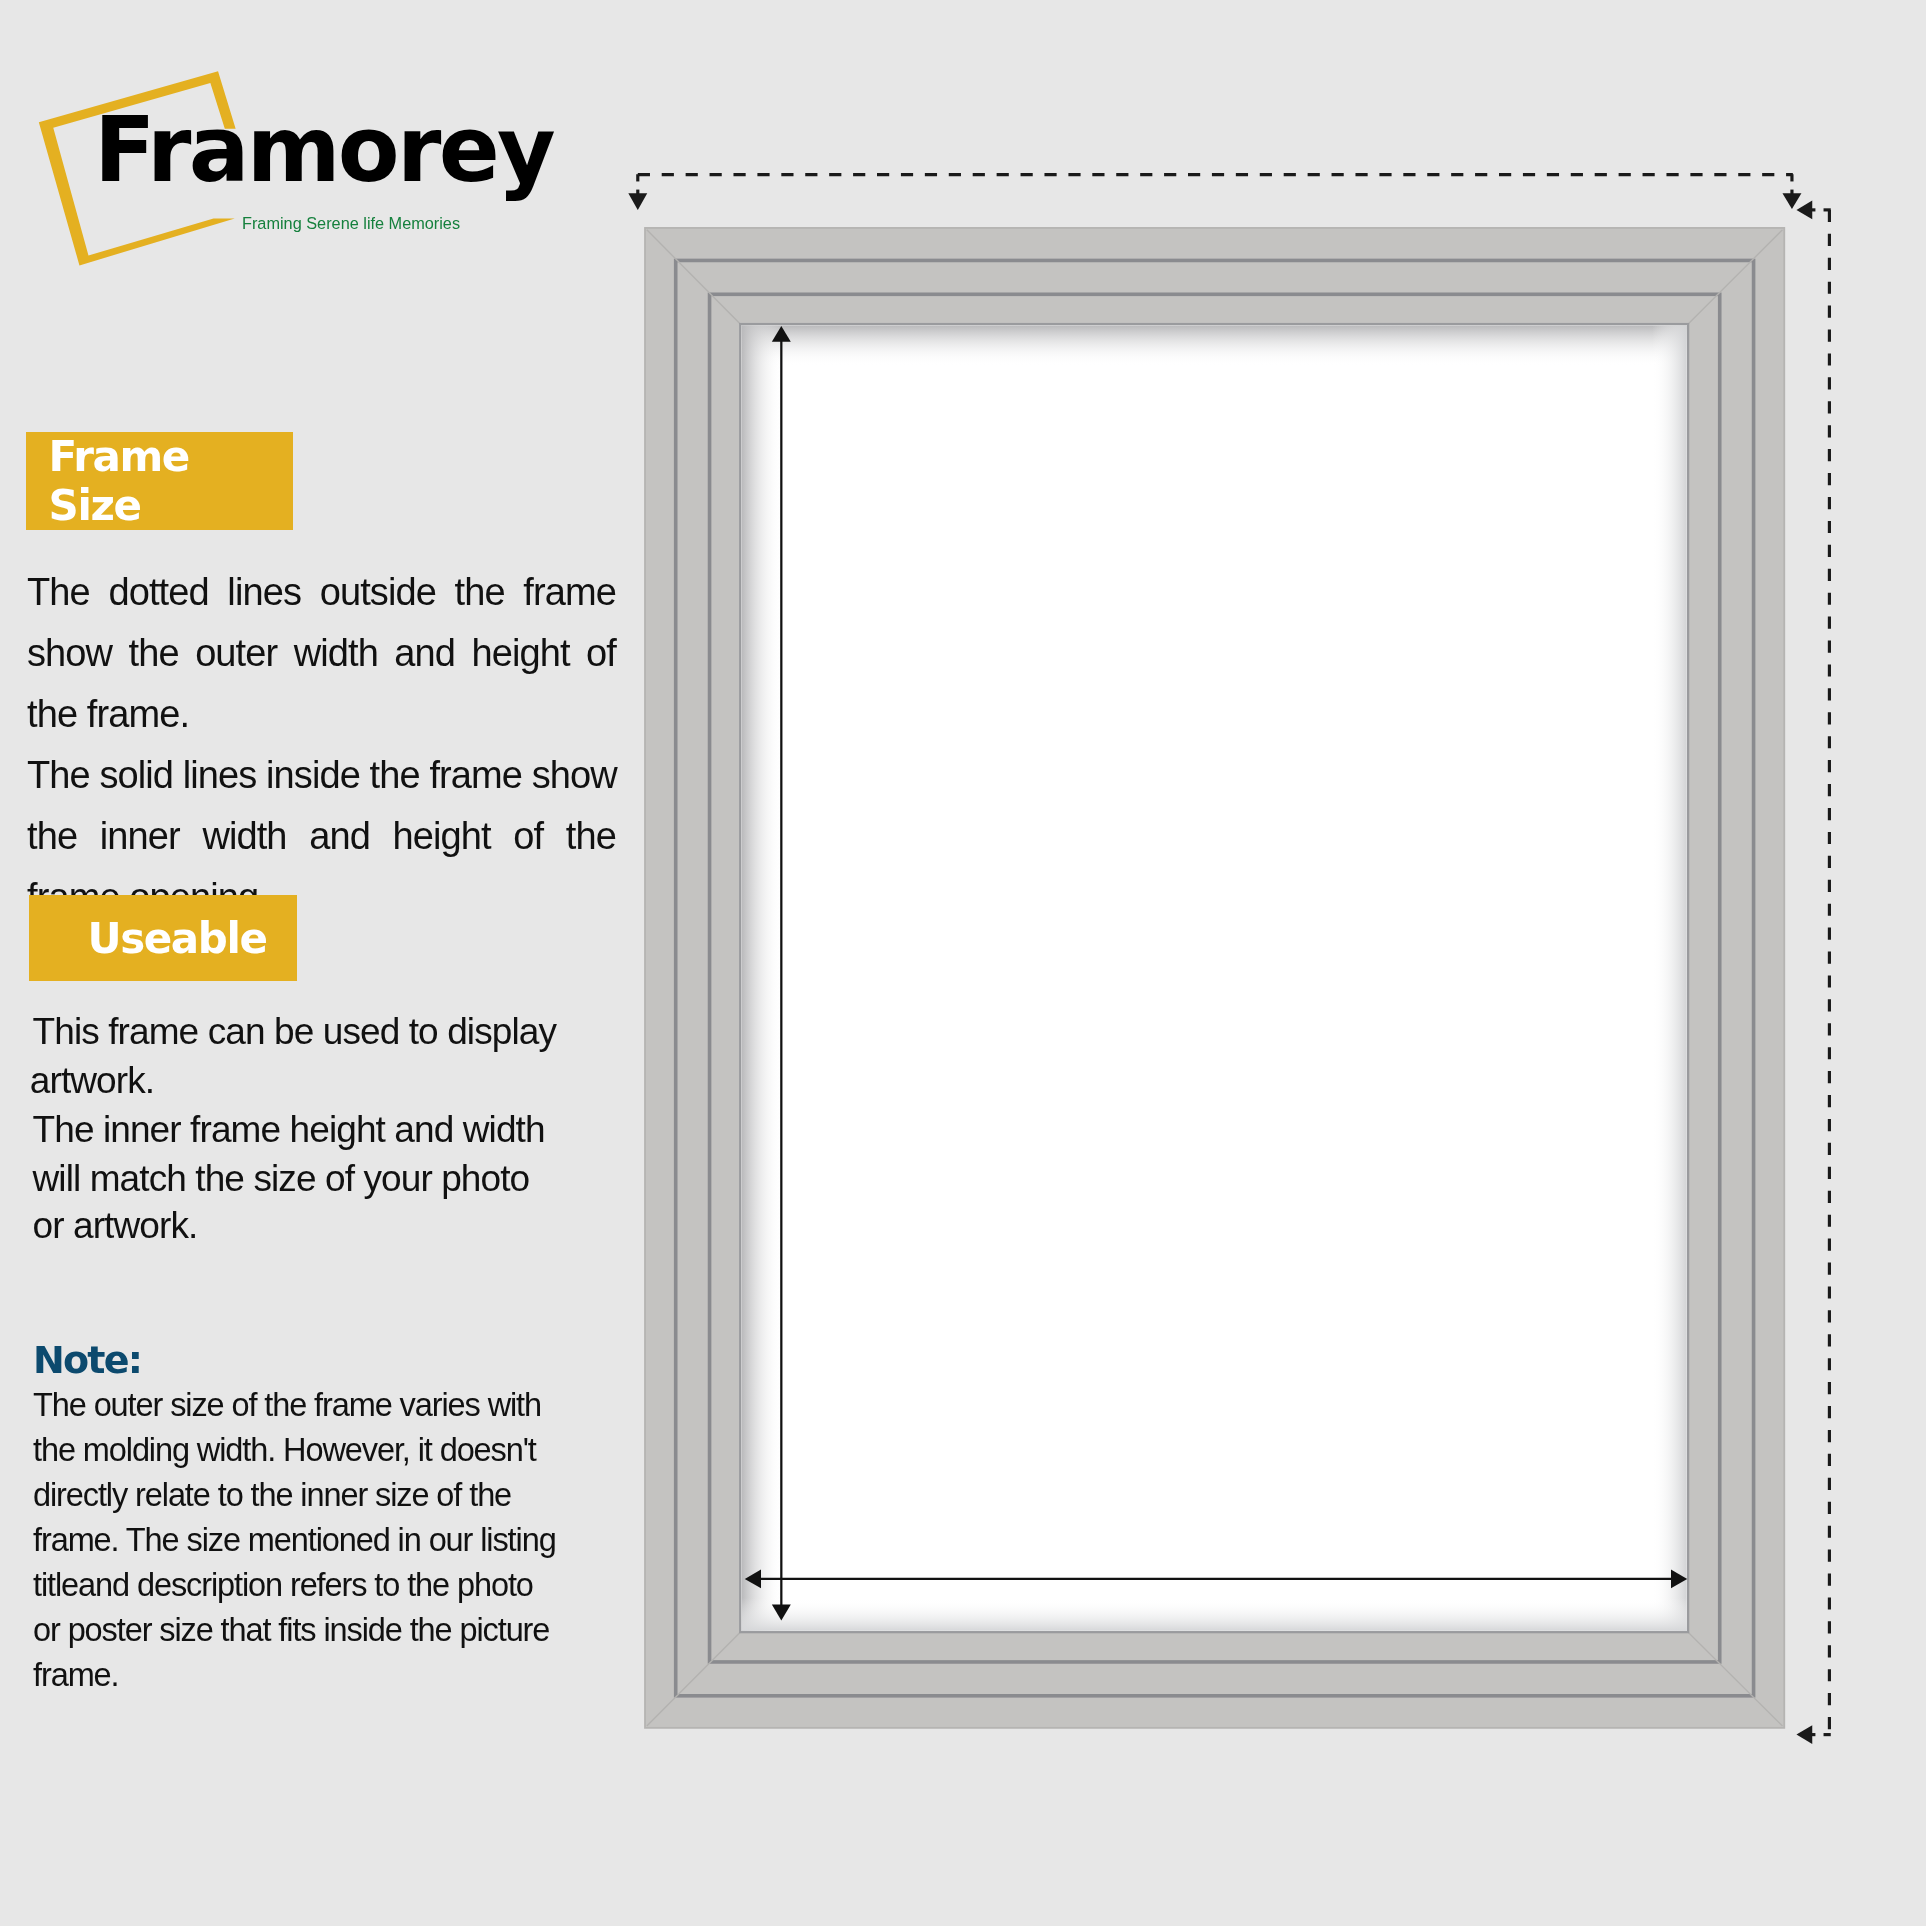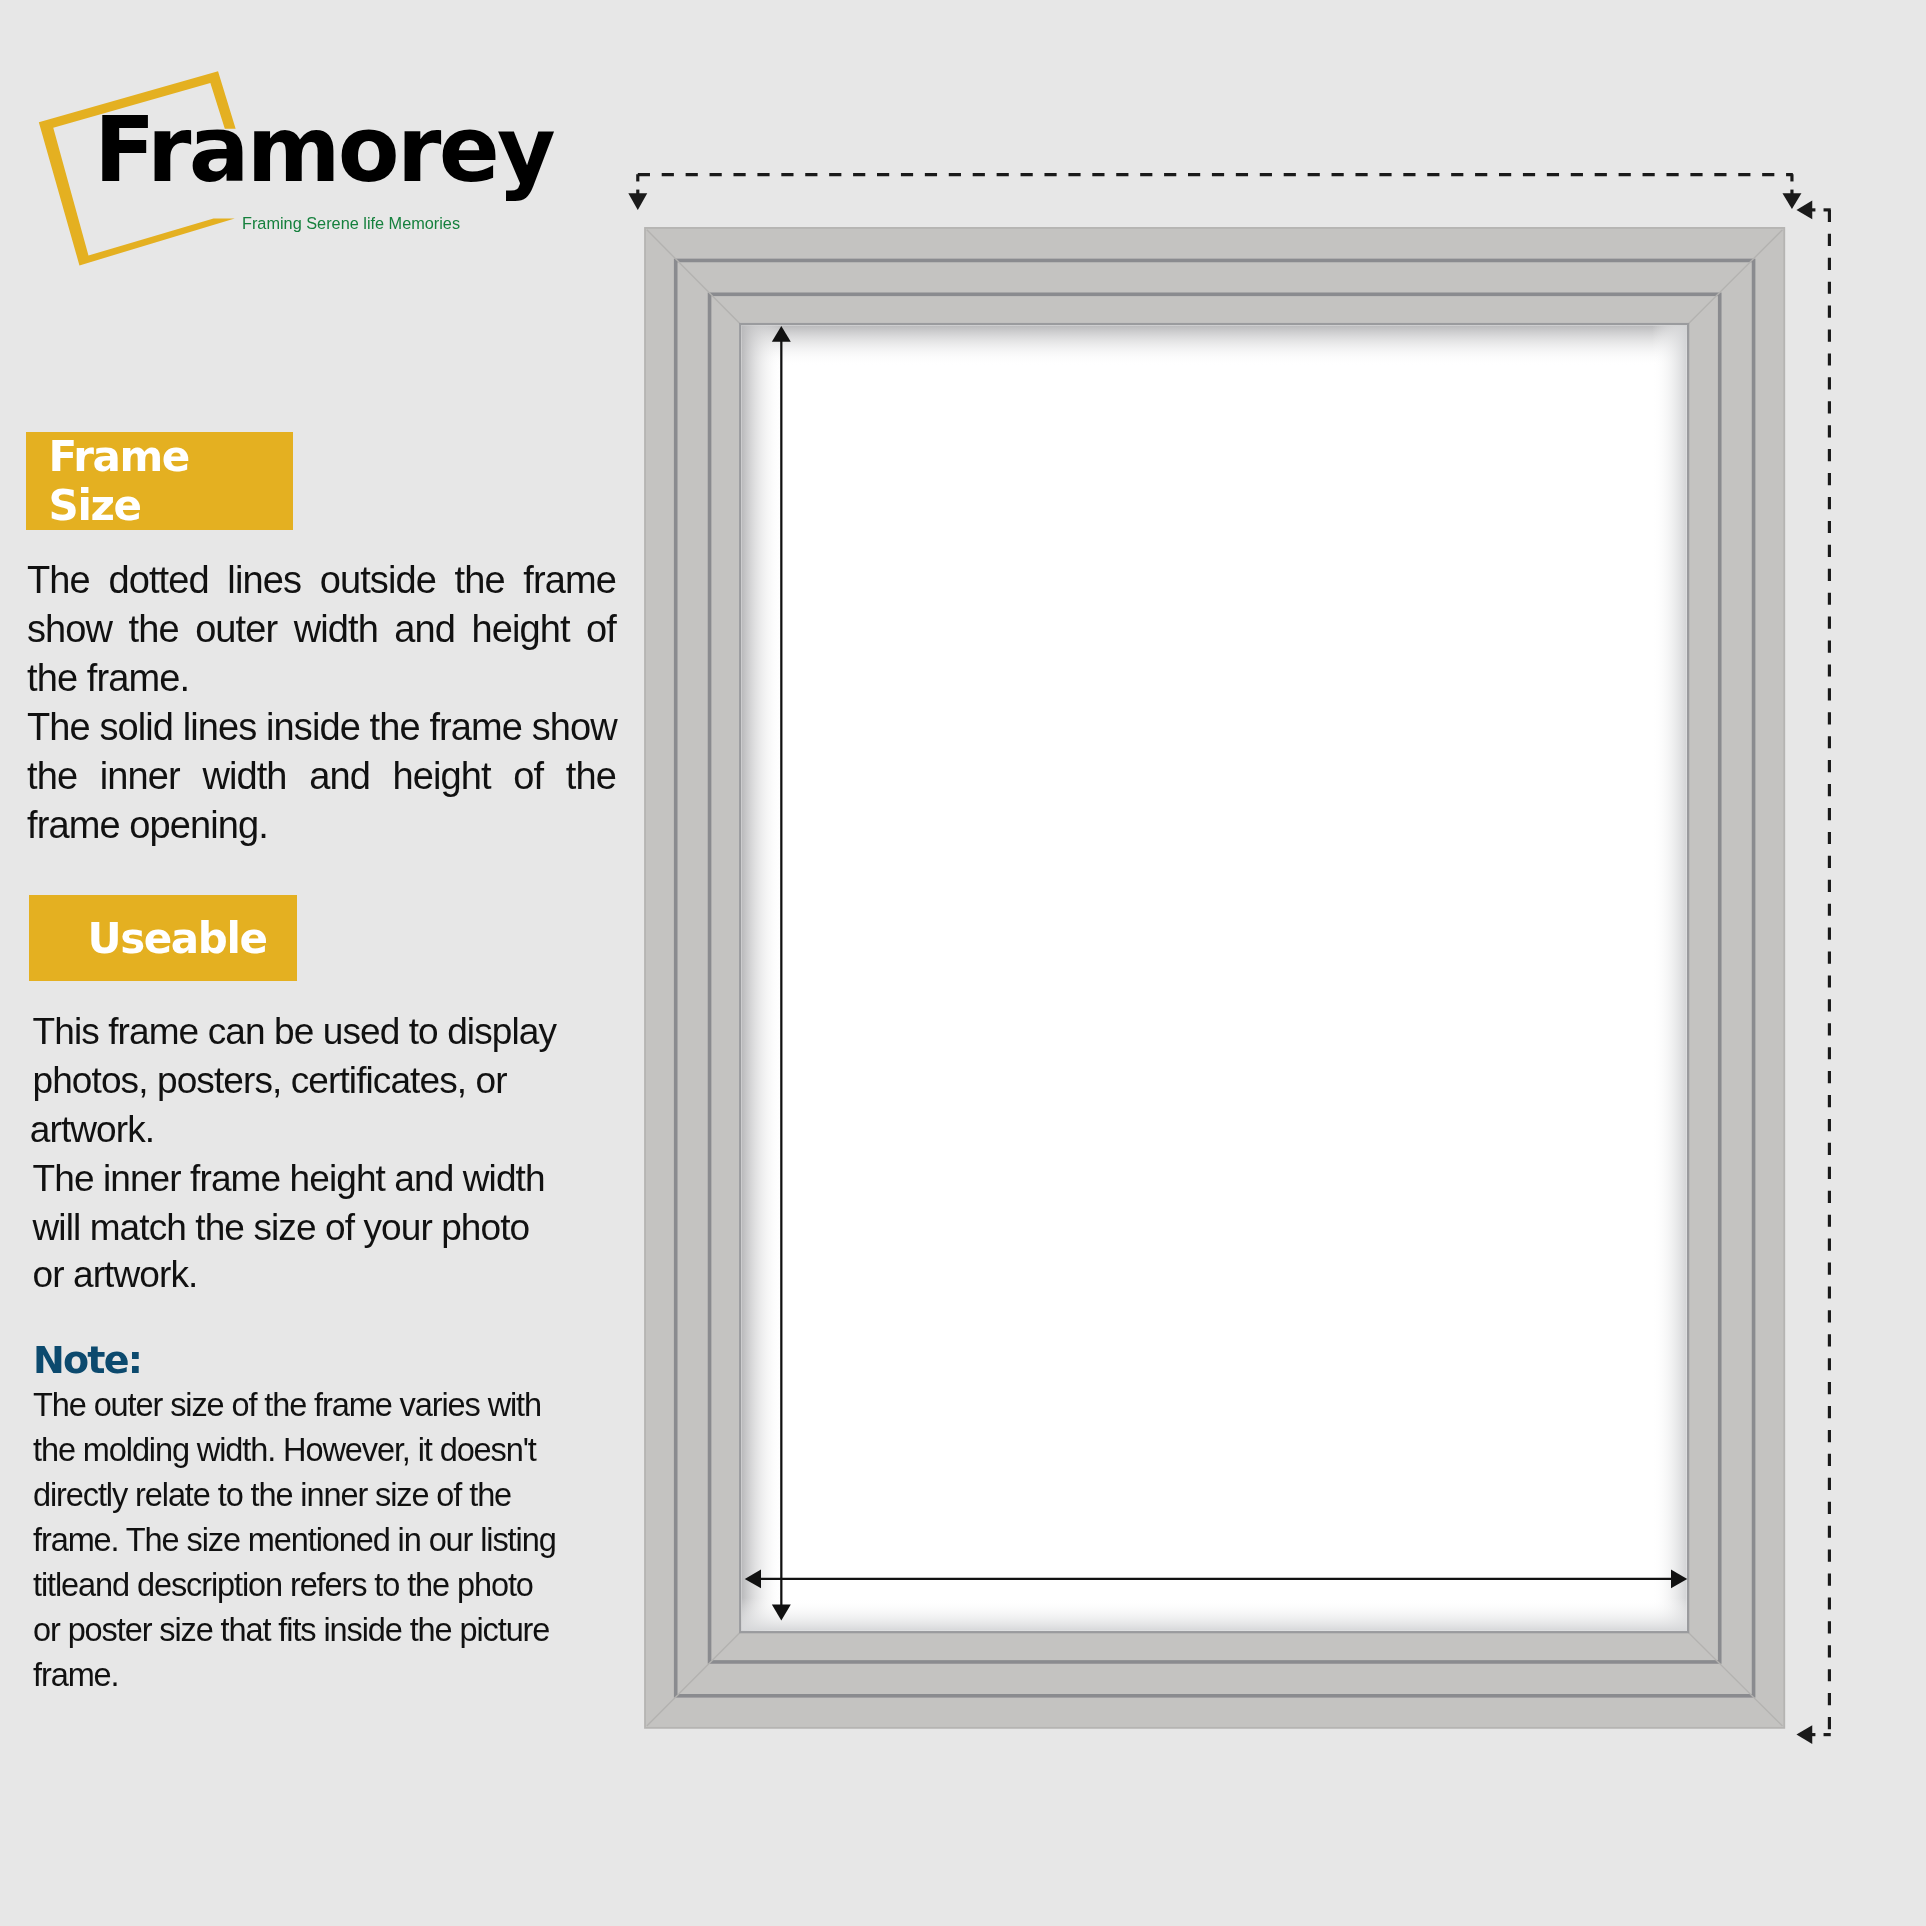--- a/index.html
+++ b/index.html
@@ -50,21 +50,21 @@
 
   
   .para {
     font-family: "Liberation Sans", sans-serif;
     color: #111;
     letter-spacing: -0.9px;
     white-space: nowrap;
   }
   .para div { height: 49px; line-height: 49px; }
   #frame-size-text { left: 27px; top: 556px; font-size: 38px; }
-  #frame-size-text div { text-align: justify; text-align-last: justify; width: 589px; }
+  #frame-size-text div { text-align: justify; text-align-last: justify; width: 589px; margin-top: 12px; }
   #frame-size-text div.last { text-align-last: left; }
 
   #useable-text { left: 32.5px; top: 1007px; font-size: 37px; }
   #useable-text div { height: 49px; line-height: 49px; }
 
   #note-label {
     left: 33px; top: 1338px;
     font-family: "DejaVu Sans", sans-serif;
     font-weight: bold;
     font-size: 38px;
@@ -96,21 +96,20 @@
   <div>The solid lines inside the frame show</div>
   <div>the inner width and height of  the</div>
   <div class="last">frame opening.</div>
 </div>
 
 <div id="badge-useable" class="abs badge">
   <span>Useable</span>
 </div>
 <div id="useable-text" class="abs para">
   <div>This frame can be used to display</div>
-  <div>photos, posters, certificates, or</div>
   <div style="margin-left:-2.7px">artwork.</div>
   <div>The inner frame height and width</div>
   <div>will match the size of your photo</div>
   <div style="height:45px;line-height:45px;"> or artwork.</div>
 </div>
 
 <div id="note-label" class="abs">Note:</div>
 <div id="note-text" class="abs para">
   <div>The outer size of the frame varies with</div>
   <div>the molding width. However, it doesn't</div>

